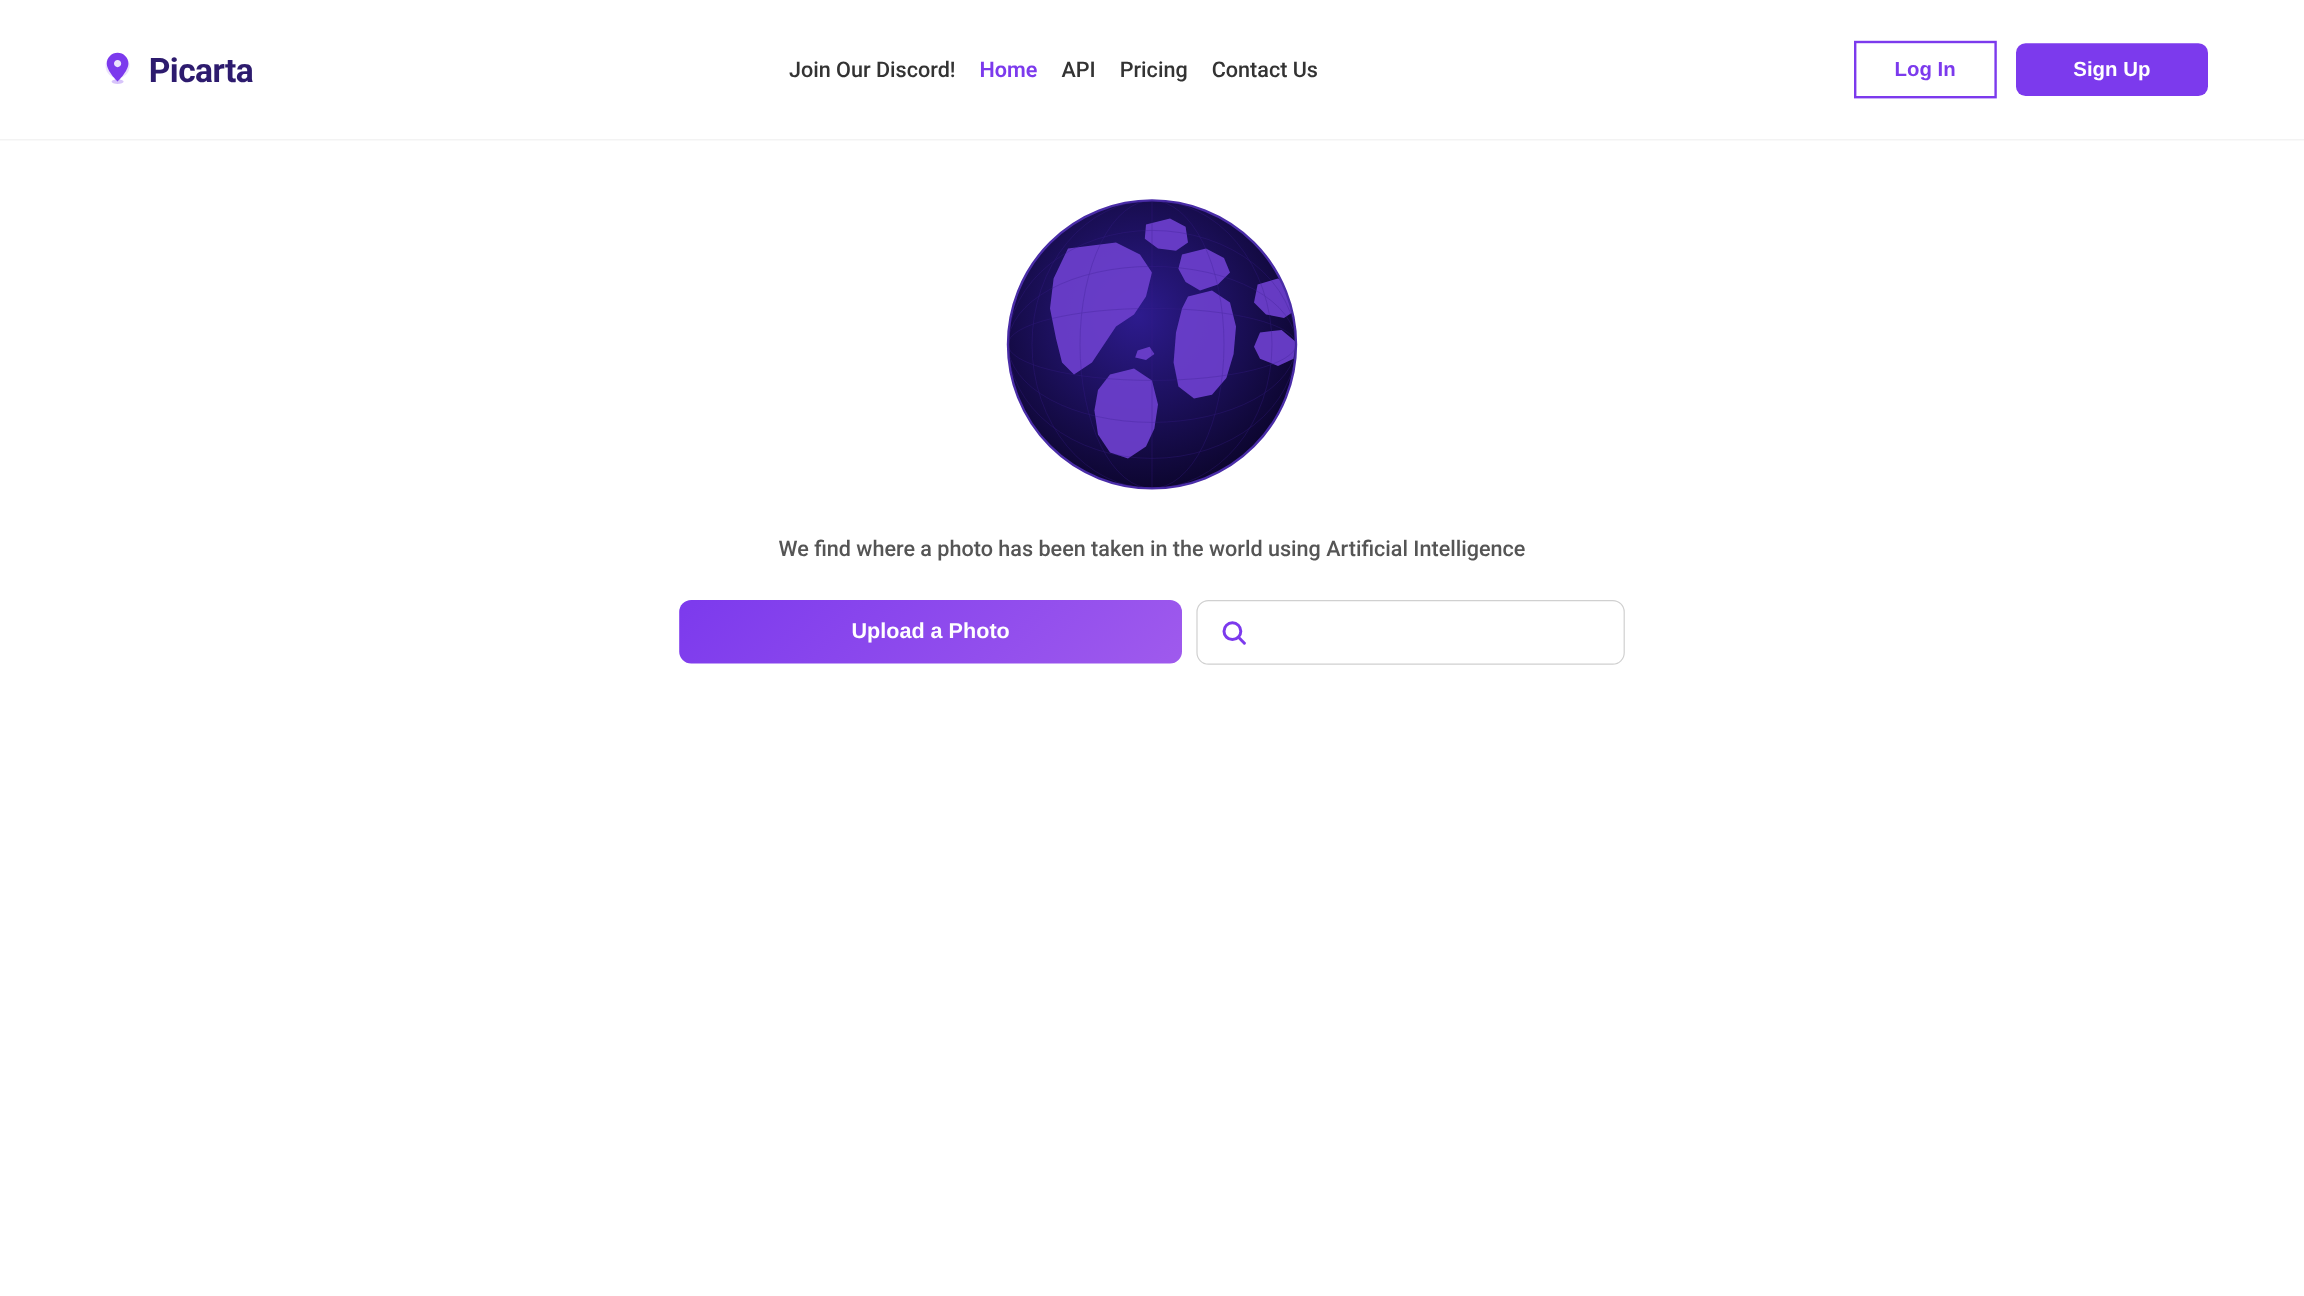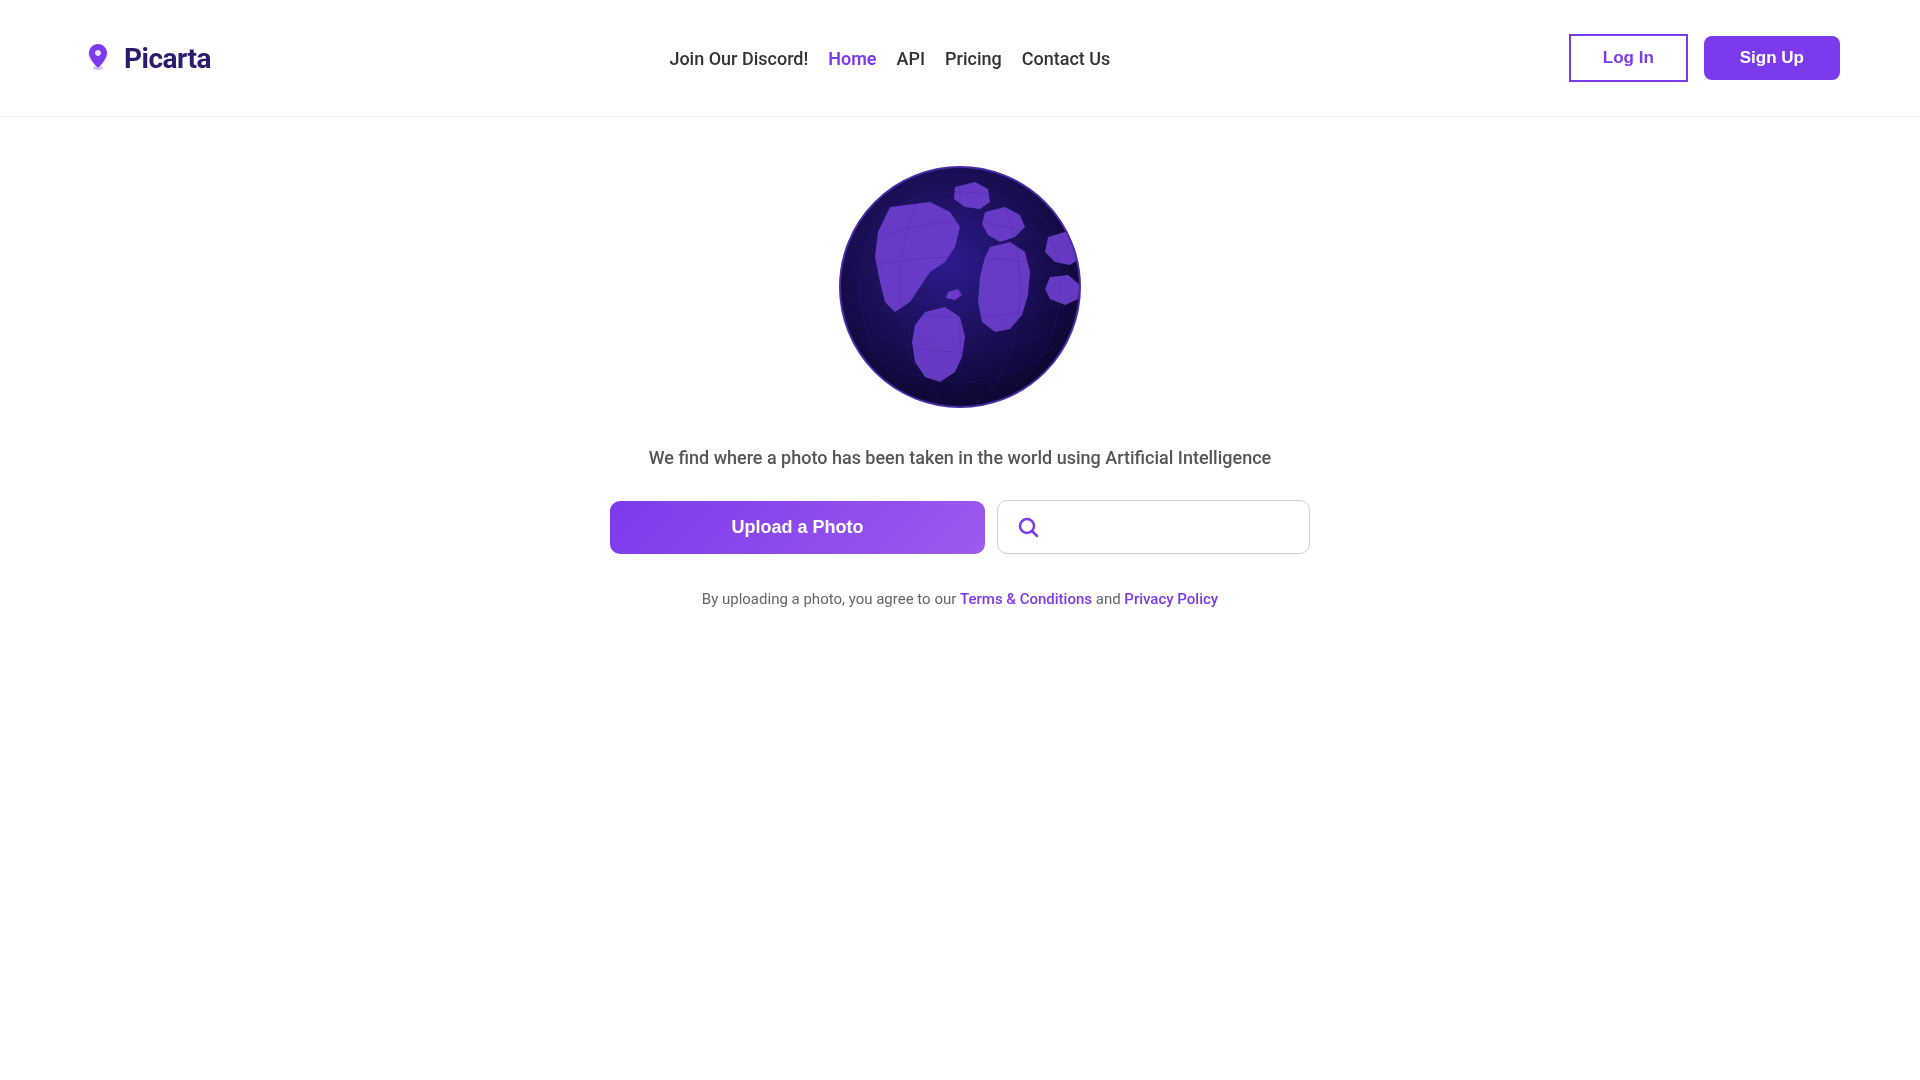--- a/index.html
+++ b/index.html
@@ -75,21 +75,21 @@
       border: 2px solid #7c3aed;
       background: transparent;
       color: #7c3aed;
       border-radius: 0;
       font-size: 17px;
       font-weight: 600;
       cursor: pointer;
     }
 
     .btn-signup {
-      padding: 12px 36px;
+      padding: 12px 48px;
       border: none;
       background: #7c3aed;
       color: #ffffff;
       border-radius: 8px;
       font-size: 17px;
       font-weight: 600;
       cursor: pointer;
     }
 
     
@@ -127,23 +127,23 @@
       color: #555555;
       text-align: center;
       font-weight: 500;
       margin-bottom: 32px;
     }
 
     
     .search-area {
       display: flex;
       gap: 12px;
-      align-items: center;
-      width: 700px;
-      margin-bottom: 36px;
+      align-items: flex-start;
+      width: 788px;
+      margin-bottom: 5px;
     }
 
     .upload-btn {
       flex: 1;
       padding: 16px 32px;
       background: linear-gradient(135deg, #7c3aed, #9f5aed);
       border: none;
       color: #ffffff;
       font-size: 18px;
       font-weight: 600;
@@ -282,16 +282,13 @@
     <div class="paste-area">
       <button class="search-btn">
         <svg class="search-icon-svg" viewBox="0 0 24 24" fill="none" xmlns="http://www.w3.org/2000/svg">
           <circle cx="11" cy="11" r="7" stroke="#7c3aed" stroke-width="2.5"></circle>
           <path d="M16.5 16.5 L21 21" stroke="#7c3aed" stroke-width="2.5" stroke-linecap="round"></path>
         </svg>
       </button>
     </div>
   </div>
 
-  <p class="terms-text">
-    <span>By uploading a photo, you agree to our </span><a class="terms-link">Terms &amp; Conditions</a><span> and </span><a class="terms-link">Privacy Policy</a>
-  </p>
 </main>
 
 </body></html>

